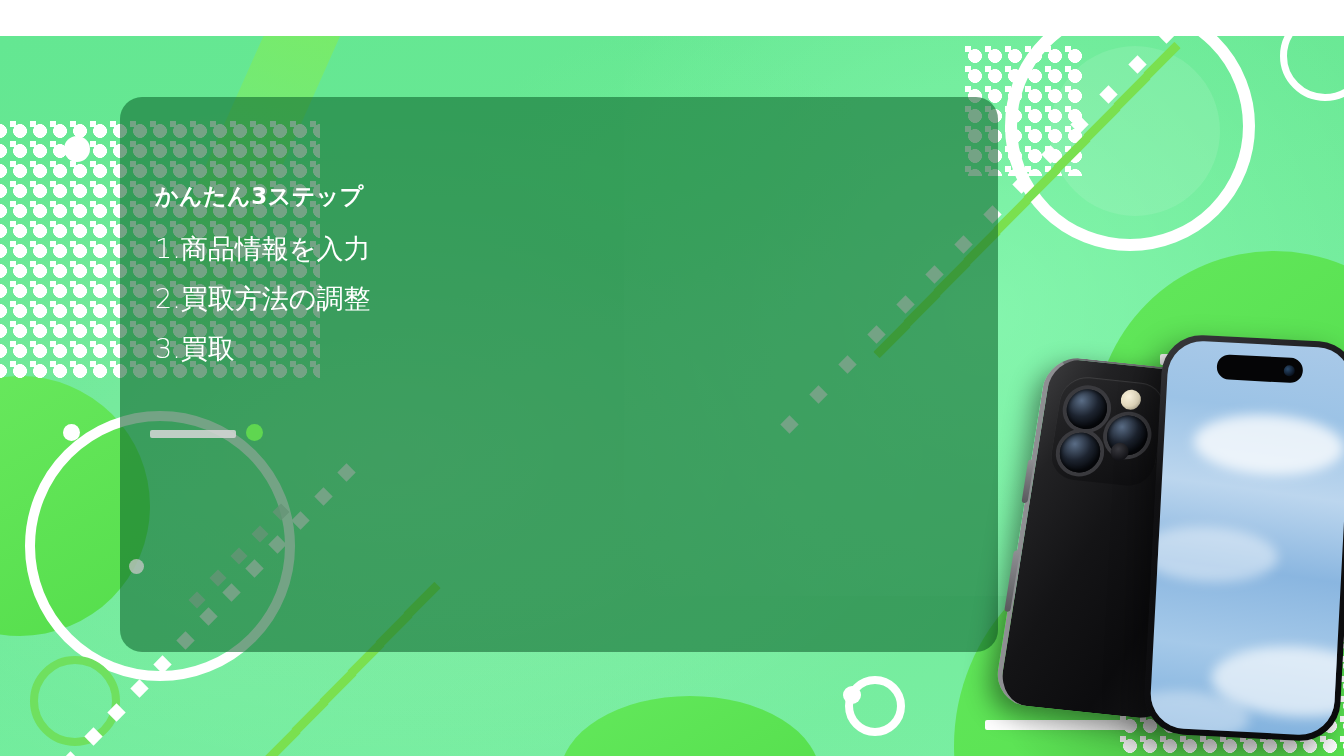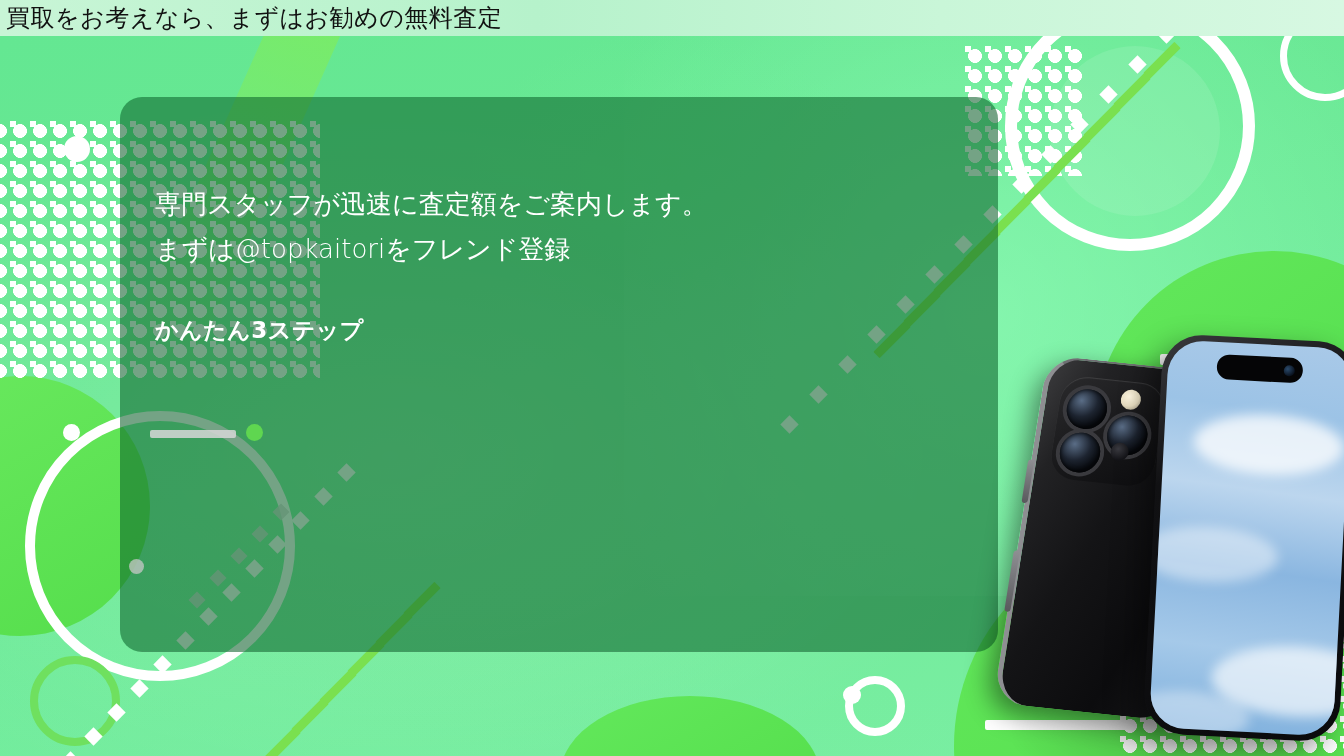--- a/index.html
+++ b/index.html
@@ -680,27 +680,28 @@
 
   <div style="position:absolute;z-index:35;left:0;top:36px;width:1344px;height:720px;pointer-events:none;">
     <div class="bar bar-grey-card"></div>
     <div class="dot-white-2"></div>
     <div class="dot-green-1"></div>
     <div class="dot-grey-1"></div>
   </div>
 
   <div class="card-inner">
 
-    <div class="lead">
-      <div class="lead-line">専門スタッフが迅速に査定額をご案内します。</div>
-      <div class="lead-line">まずは@topkaitoriをフレンド登録</div>
+
+    <div class="steps-title">かんたん3ステップ</div>
+
+    <div class="steps-list">
+      <div class="step-item">1.商品情報を入力</div>
+      <div class="step-item">2.買取方法の調整</div>
+      <div class="step-item">3.買取</div>
     </div>
-
-    <div class="steps-title">かんたん3ステップ</div>
-
   </div>
 
   <div class="phones">
     <div class="phone-glow"></div>
 
     <div class="phone-back">
       <div class="side-btn b1"></div>
       <div class="side-btn b2"></div>
       <div class="cam-bump">
         <div class="lens lens-1"></div>
@@ -718,17 +719,14 @@
         <div class="cloud cloud-2"></div>
         <div class="cloud cloud-3"></div>
         <div class="cloud cloud-4"></div>
         <div class="dynamic-island">
           <div class="di-cam"></div>
         </div>
       </div>
     </div>
   </div>
 
-  <div class="header-strip">
-    <div class="header-title">買取をお考えなら、まずはお勧めの無料査定</div>
-  </div>
 
 </div>
 
 </body></html>

